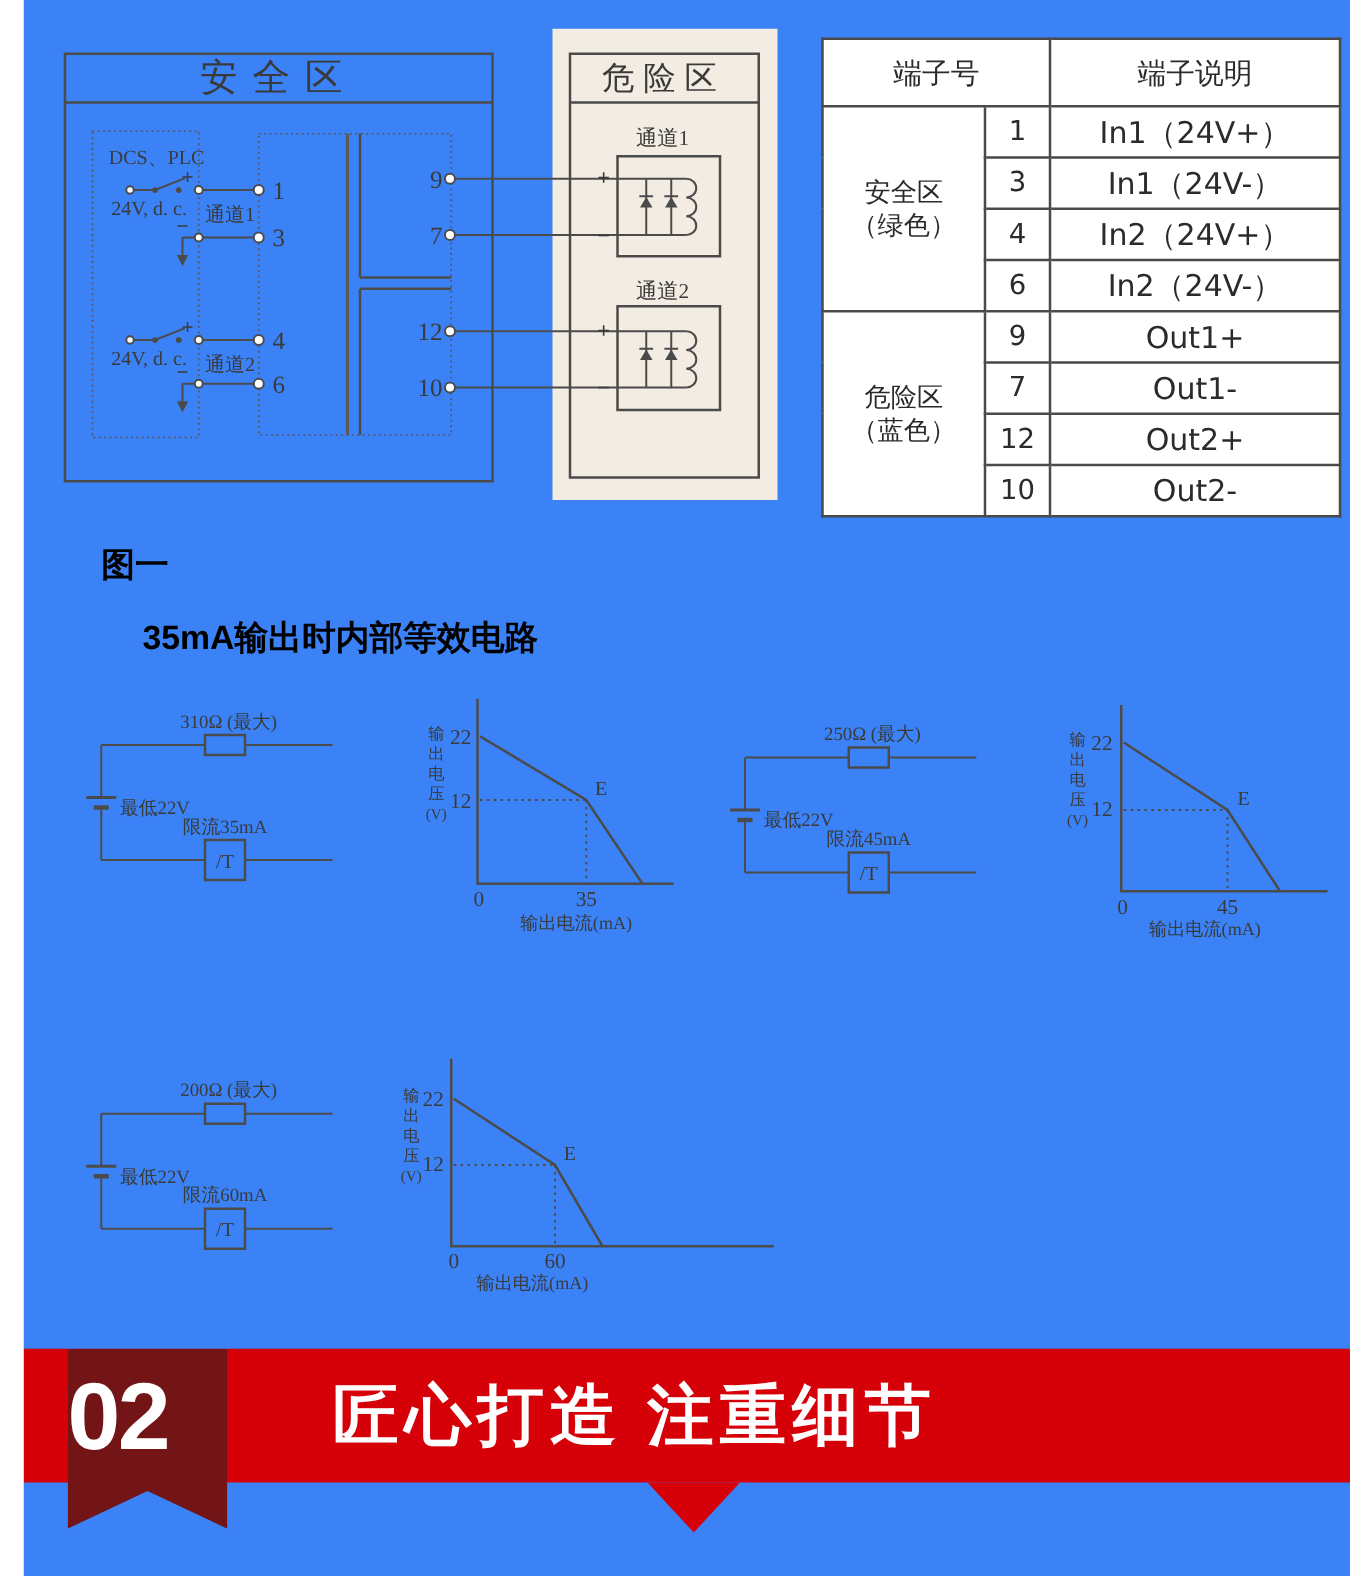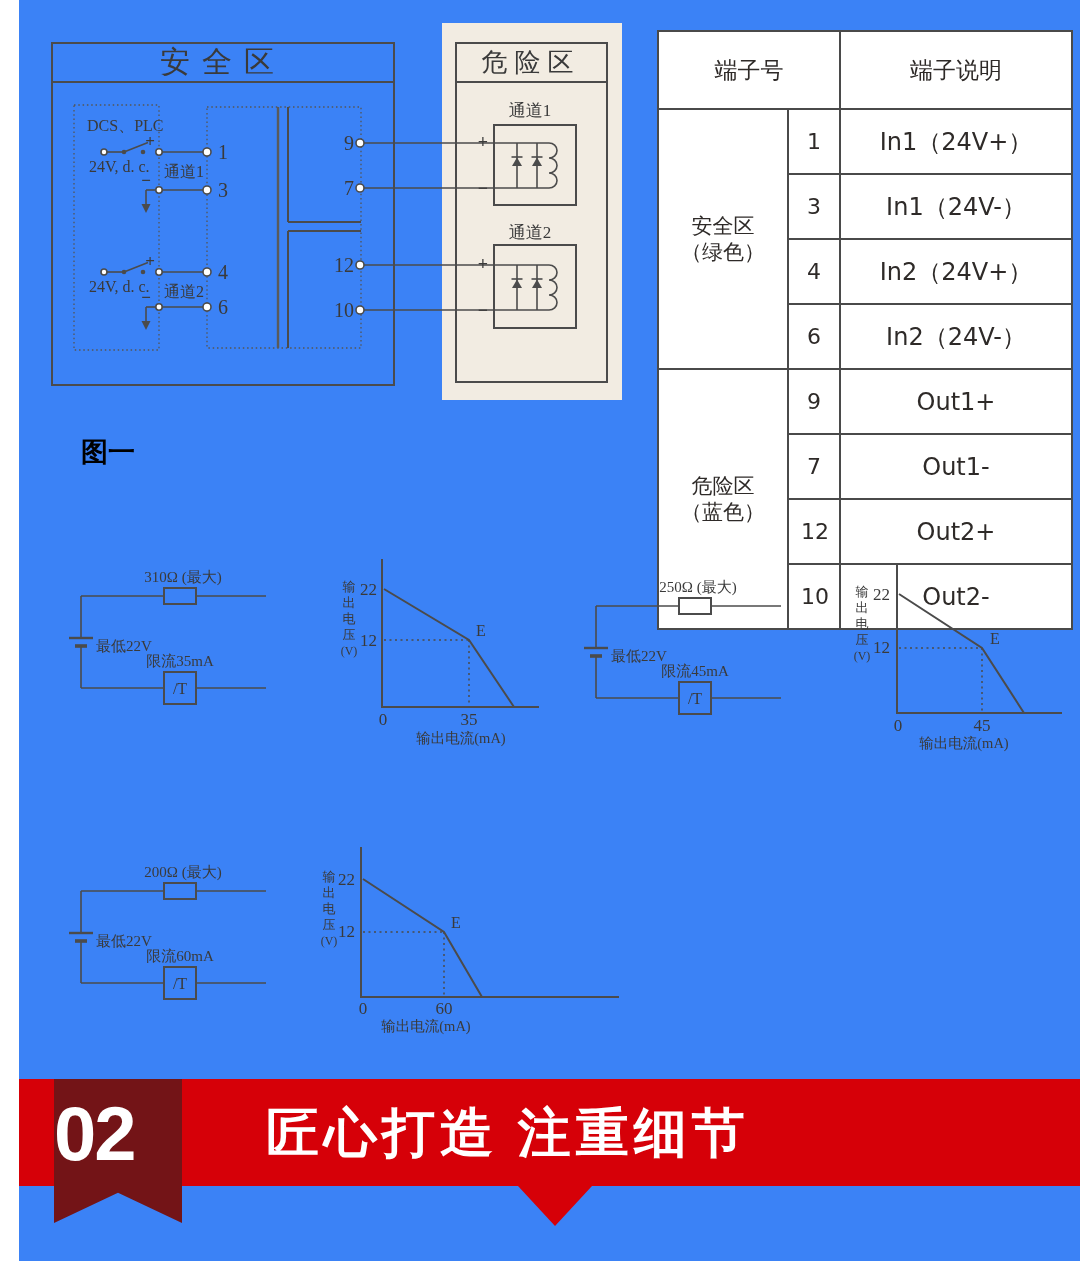--- a/index.html
+++ b/index.html
@@ -10,21 +10,21 @@
   .ln{stroke:#4b4b4b;stroke-width:1.6;fill:none;}
   .ln2{stroke:#4b4b4b;stroke-width:2;fill:none;}
   .dotted{stroke:#555;stroke-width:1.3;fill:none;stroke-dasharray:1.5 2.8;}
   .term{fill:#fff;stroke:#4b4b4b;stroke-width:1.6;}
   .dot{fill:#4b4b4b;stroke:none;}
   .filldk{fill:#4b4b4b;stroke:none;}
   .dash{stroke:#4b4b4b;stroke-width:1.5;fill:none;stroke-dasharray:2 3.5;}
   
   #tbl{position:absolute;left:638px;top:30px;width:414px;border-collapse:collapse;
        table-layout:fixed;font-family:"DejaVu Sans",sans-serif;color:#2e2a28;}
-  #tbl th,#tbl td{border:2px solid #4a4a4a;text-align:center;padding:12px;background:#fff;}
+  #tbl th,#tbl td{border:2px solid #4a4a4a;text-align:center;padding:0;background:#fff;}
   #tbl th{height:52px;font-size:23px;font-weight:normal;}
   #tbl td{height:39px;font-size:24px;}
   #tbl td.grp{font-size:21px;line-height:26px;}
   #tbl td.num{font-size:22px;}
   .sec-title{position:absolute;font-size:27px;font-weight:bold;color:#000;white-space:nowrap;}
   .fig-cap{position:absolute;left:62px;top:434px;font-size:27px;font-weight:bold;color:#000;}
   
   #band{position:absolute;left:0;top:1079px;width:1080px;height:107px;background:#d60008;}
   #band-title{position:absolute;left:247px;top:1079px;height:107px;line-height:107px;
               font-size:53px;font-weight:bold;color:#fff;letter-spacing:5px;white-space:nowrap;}
@@ -218,20 +218,21 @@
     </tr>
     <tr>
       <td class="num">10</td>
       <td>Out2-</td>
     </tr>
   </tbody>
     </table>
 
   <div class="fig-cap">图一</div>
 
+  <div class="sec-title" style="left:95px;top:492px">35mA输出时内部等效电路</div>
 
   <svg class="abs" style="left:40px;top:558px" width="240" height="150" viewBox="0 0 240 150">
     <text x="124" y="24" text-anchor="middle" font-size="15">310Ω (最大)</text>
     <line x1="22" y1="38" x2="105" y2="38" class="ln"></line>
     <rect x="105" y="30" width="32" height="16" class="ln2" fill="#fff"></rect>
     <line x1="137" y1="38" x2="207" y2="38" class="ln"></line>
     <line x1="22" y1="38" x2="22" y2="80" class="ln"></line>
     <g>
       <line x1="10" y1="80" x2="34" y2="80" stroke="#4b4b4b" stroke-width="2.4"></line>
       <line x1="16" y1="88" x2="28" y2="88" stroke="#4b4b4b" stroke-width="3.6"></line>

